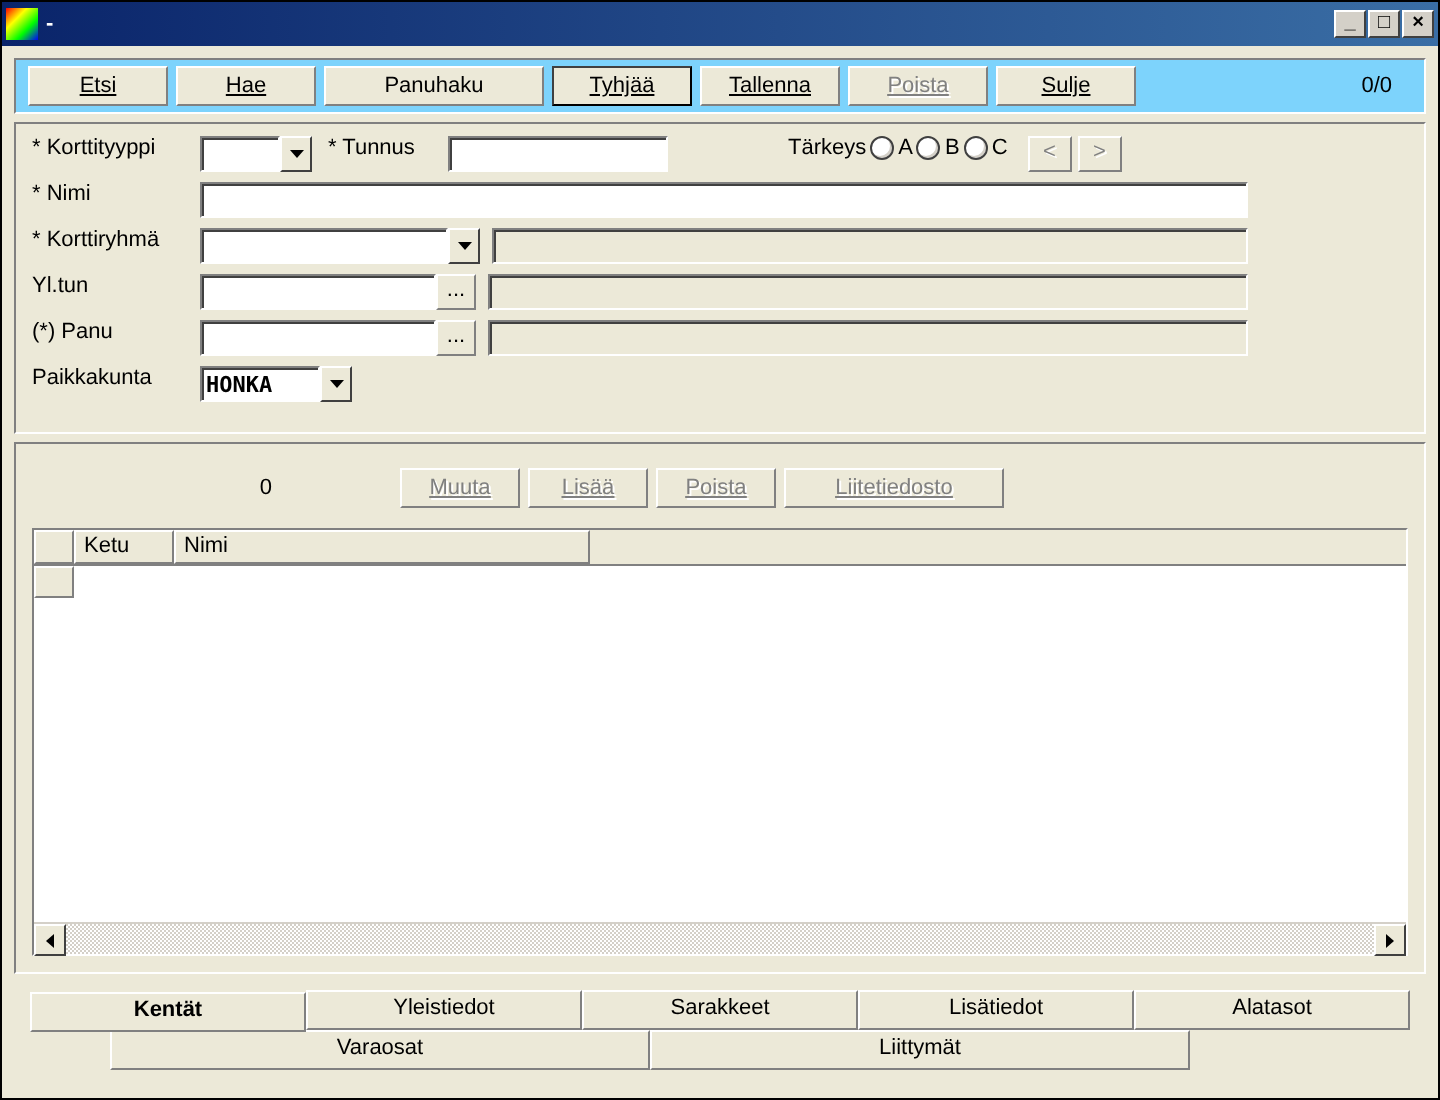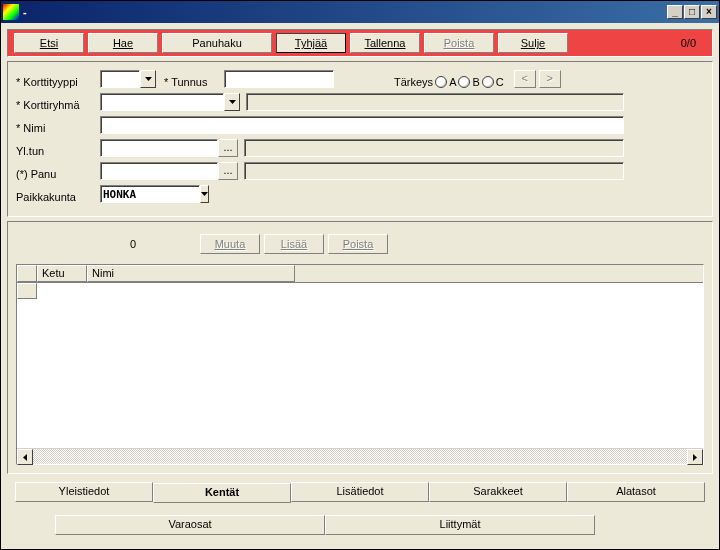--- a/index.html
+++ b/index.html
@@ -52,21 +52,21 @@
 .body {
   flex: 1;
   padding: 6px;
   display: flex;
   flex-direction: column;
   gap: 4px;
 }
 .toolbar {
   border: 1px solid #808080;
   border-right-color:#fff; border-bottom-color:#fff;
-  background: #ef4444;
+  background: #7dd3fc;
   padding: 3px 6px;
   display: flex;
   align-items: center;
   gap: 4px;
 }
 .tool-btn {
   min-width: 70px;
   height: 20px;
   background: #ece9d8;
   border: 1px solid #fff;
@@ -85,21 +85,21 @@
 .counter { margin-left:auto; padding-right:10px; }
 .form-panel {
   border: 1px solid #808080;
   border-right-color:#fff; border-bottom-color:#fff;
   background:#ece9d8;
   padding: 6px 8px 10px 8px;
   position:relative;
 }
 .form-row {
   display:flex;
-  align-items:flex-end;
+  align-items:flex-start;
   margin-bottom:3px;
   height:20px;
 }
 .lbl { width:84px; }
 .text-input {
   height:18px;
   background:#fff;
   border:1px solid #808080;
   border-right-color:#fff; border-bottom-color:#fff;
   box-shadow: inset 1px 1px #404040;
@@ -201,21 +201,21 @@
   background:#ece9d8;
   border:1px solid #fff;
   border-bottom-color:#808080;
   border-right-color:#808080;
   padding:2px 0;
   text-align:center;
   height:20px;
   flex:1;
 }
 .tab.active { font-weight:bold; background:#ece9d8; position:relative; top:1px; }
-.tabs2 { display:flex; padding-left:40px; padding-right:110px;margin-top:13px; }
+.tabs2 { display:flex; padding-left:40px; padding-right:110px; }
 </style>
 </head>
 <body>
 
 <div class="window">
   <div class="titlebar">
     <div class="app-icon"></div>
     <div class="title-text">-</div>
     <div class="win-btns">
       <div class="win-btn">_</div>
@@ -260,71 +260,72 @@
           <div class="radio"></div>
             <span>C</span>
         </div>
         <div class="navbtns">
           <div class="navbtn">&lt;</div>
           <div class="navbtn">&gt;</div>
         </div>
       </div>
 
       <div class="form-row">
+        <div class="lbl">* Nimi</div>
+        <input class="text-input wide" style="margin-right: 80px;" value="">
+      </div>
+
+      <div class="form-row">
         <div class="lbl">* Korttiryhmä</div>
         <div class="combo" style="width:140px">
           <input class="text-input" style="width: 124px;" value="">
           <div class="combo-btn">
               <svg viewBox="0 0 7 4">
                 <polygon points="0,0 7,0 3.5,4" fill="#000"></polygon>
               </svg>
             </div>
         </div>
         <div class="readonly-box" style="margin-right:80px"></div>
       </div>
 
       <div class="form-row">
-        <div class="lbl">* Nimi</div>
-        <input class="text-input wide" style="margin-right: 80px;" value="">
-      </div>
-
-      <div class="form-row">
         <div class="lbl">Yl.tun</div>
         <input class="text-input" style="width: 118px;" value="">
         <div class="small-btn">...</div>
         <div class="readonly-box" style="margin-right:80px"></div>
       </div>
 
       <div class="form-row">
         <div class="lbl">(*) Panu</div>
         <input class="text-input" style="width: 118px;" value="">
         <div class="small-btn">...</div>
         <div class="readonly-box" style="margin-right:80px"></div>
       </div>
 
       <div class="form-row">
         <div class="lbl">Paikkakunta</div>
         <div class="combo" style="width:100px">
-          <input class="text-input" style="width: 100px; font-family: monospace; font-weight: bold;" value="HONKA">
+          <input class="text-input" style="width: 60px; font-family: monospace; font-weight: bold;" value="HONKA">
           <div class="combo-btn">
               <svg viewBox="0 0 7 4">
                 <polygon points="0,0 7,0 3.5,4" fill="#000"></polygon>
               </svg>
             </div>
         </div>
       </div>
 
     </div>
 
     <div class="lower-panel">
       <div class="subtoolbar">
         <div class="count0">0</div>
         <div class="tool-btn disabled" style="min-width:60px"><span class="tool-u">Muuta</span></div>
         <div class="tool-btn disabled" style="min-width:60px"><span class="tool-u">Lisää</span></div>
         <div class="tool-btn disabled" style="min-width:60px"><span class="tool-u">Poista</span></div>
+        <div class="tool-btn disabled" style="min-width:110px"><span class="tool-u">Liitetiedosto</span></div>
       </div>
 
       <div class="grid-wrap">
         <div class="grid-head">
           <div class="gh row-sel"></div>
           <div class="gh c1">Ketu</div>
           <div class="gh c2">Nimi</div>
         </div>
         <div class="grid-body">
           <div class="row-selector"></div>
@@ -340,24 +341,24 @@
               <svg width="4" height="7" viewBox="0 0 4 7">
                 <polygon points="0,0 0,7 4,3.5" fill="#000"></polygon>
               </svg>
             </div>
         </div>
       </div>
     </div>
 
     <div class="tab-rows">
       <div class="tabs">
+        <div class="tab active">Kentät</div>
         <div class="tab">Yleistiedot</div>
-        <div class="tab active">Kentät</div>
+        <div class="tab">Sarakkeet</div>
         <div class="tab">Lisätiedot</div>
-        <div class="tab">Sarakkeet</div>
         <div class="tab">Alatasot</div>
       </div>
       <div class="tabs tabs2">
         <div class="tab">Varaosat</div>
         <div class="tab">Liittymät</div>
       </div>
     </div>
 
   </div>
 </div>

